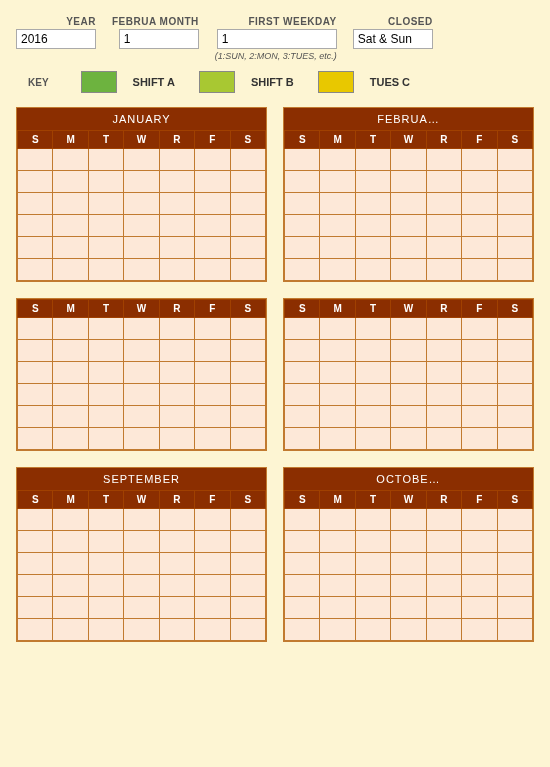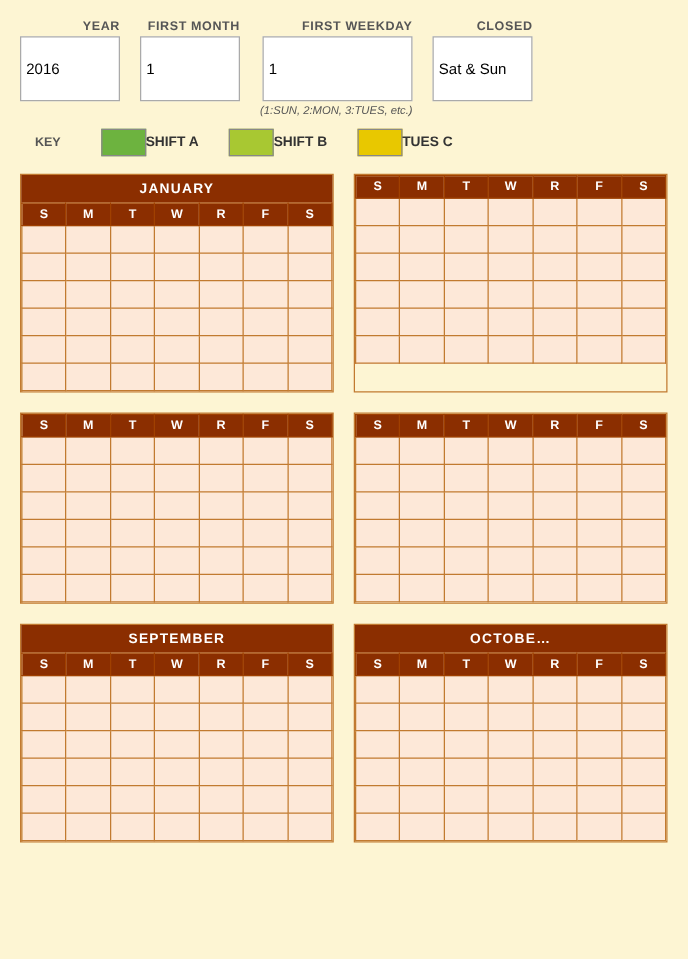--- a/index.html
+++ b/index.html
@@ -26,21 +26,21 @@
     .form-field label {
       font-size: 10px;
       font-weight: bold;
       color: #555;
       margin-bottom: 2px;
       letter-spacing: 0.5px;
     }
     .form-field input {
       border: 1px solid #aaa;
       background: #fff;
-      padding: 18px 4px;
+      padding: 2px 4px;
       font-size: 12px;
       width: 80px;
     }
     .form-field.wide input { width: 120px; }
     .form-field .hint {
       font-size: 9px;
       color: #555;
       font-style: italic;
       margin-top: 2px;
     }
@@ -55,21 +55,21 @@
     .key-label {
       font-size: 10px;
       font-weight: bold;
       color: #555;
       margin-right: 8px;
       padding-left: 12px;
     }
     .key-item {
       display: flex;
       align-items: center;
-      gap: 0;
+      gap: 16px;
     }
     .key-swatch {
       width: 36px;
       height: 22px;
       border: 1px solid #888;
     }
     .key-text {
       font-size: 11px;
       font-weight: bold;
       color: #333;
@@ -82,21 +82,21 @@
       gap: 16px;
     }
 
     .calendar {
       border: 1px solid #c17a30;
     }
     .calendar-header {
       background: #8b2e00;
       color: #fff;
       text-align: center;
-      font-weight: bold;
+      font-weight: normal;
       font-size: 11px;
       padding: 5px 12px;
       letter-spacing: 1px;
     }
     .calendar table {
       width: 100%;
       border-collapse: collapse;
     }
     .calendar th {
       background: #8b2e00;
@@ -124,21 +124,21 @@
   </style>
 </head>
 <body>
 
 <div class="form-row">
   <div class="form-field">
     <label>YEAR</label>
     <input type="text" value="2016" style="">
   </div>
   <div class="form-field">
-    <label>FIRST MONTH</label>
+    <label>FEBRUA MONTH</label>
     <input type="text" value="1" style="">
   </div>
   <div class="form-field wide">
     <label>FIRST WEEKDAY</label>
     <input type="text" value="1" style="">
     <span class="hint">(1:SUN, 2:MON, 3:TUES, etc.)</span>
   </div>
   <div class="form-field">
     <label>CLOSED</label>
     <input type="text" value="Sat &amp; Sun" style="">
@@ -230,20 +230,21 @@
             <td></td>
             <td></td>
             <td></td>
             <td></td>
           </tr>
         </tbody>
     </table>
   </div>
 
   <div class="calendar right">
+    <div class="calendar-header">FEBRUA…</div>
     <table>
       <thead>
         <tr>
           <th>S</th>
           <th>M</th>
           <th>T</th>
           <th>W</th>
           <th>R</th>
           <th>F</th>
           <th>S</th>

